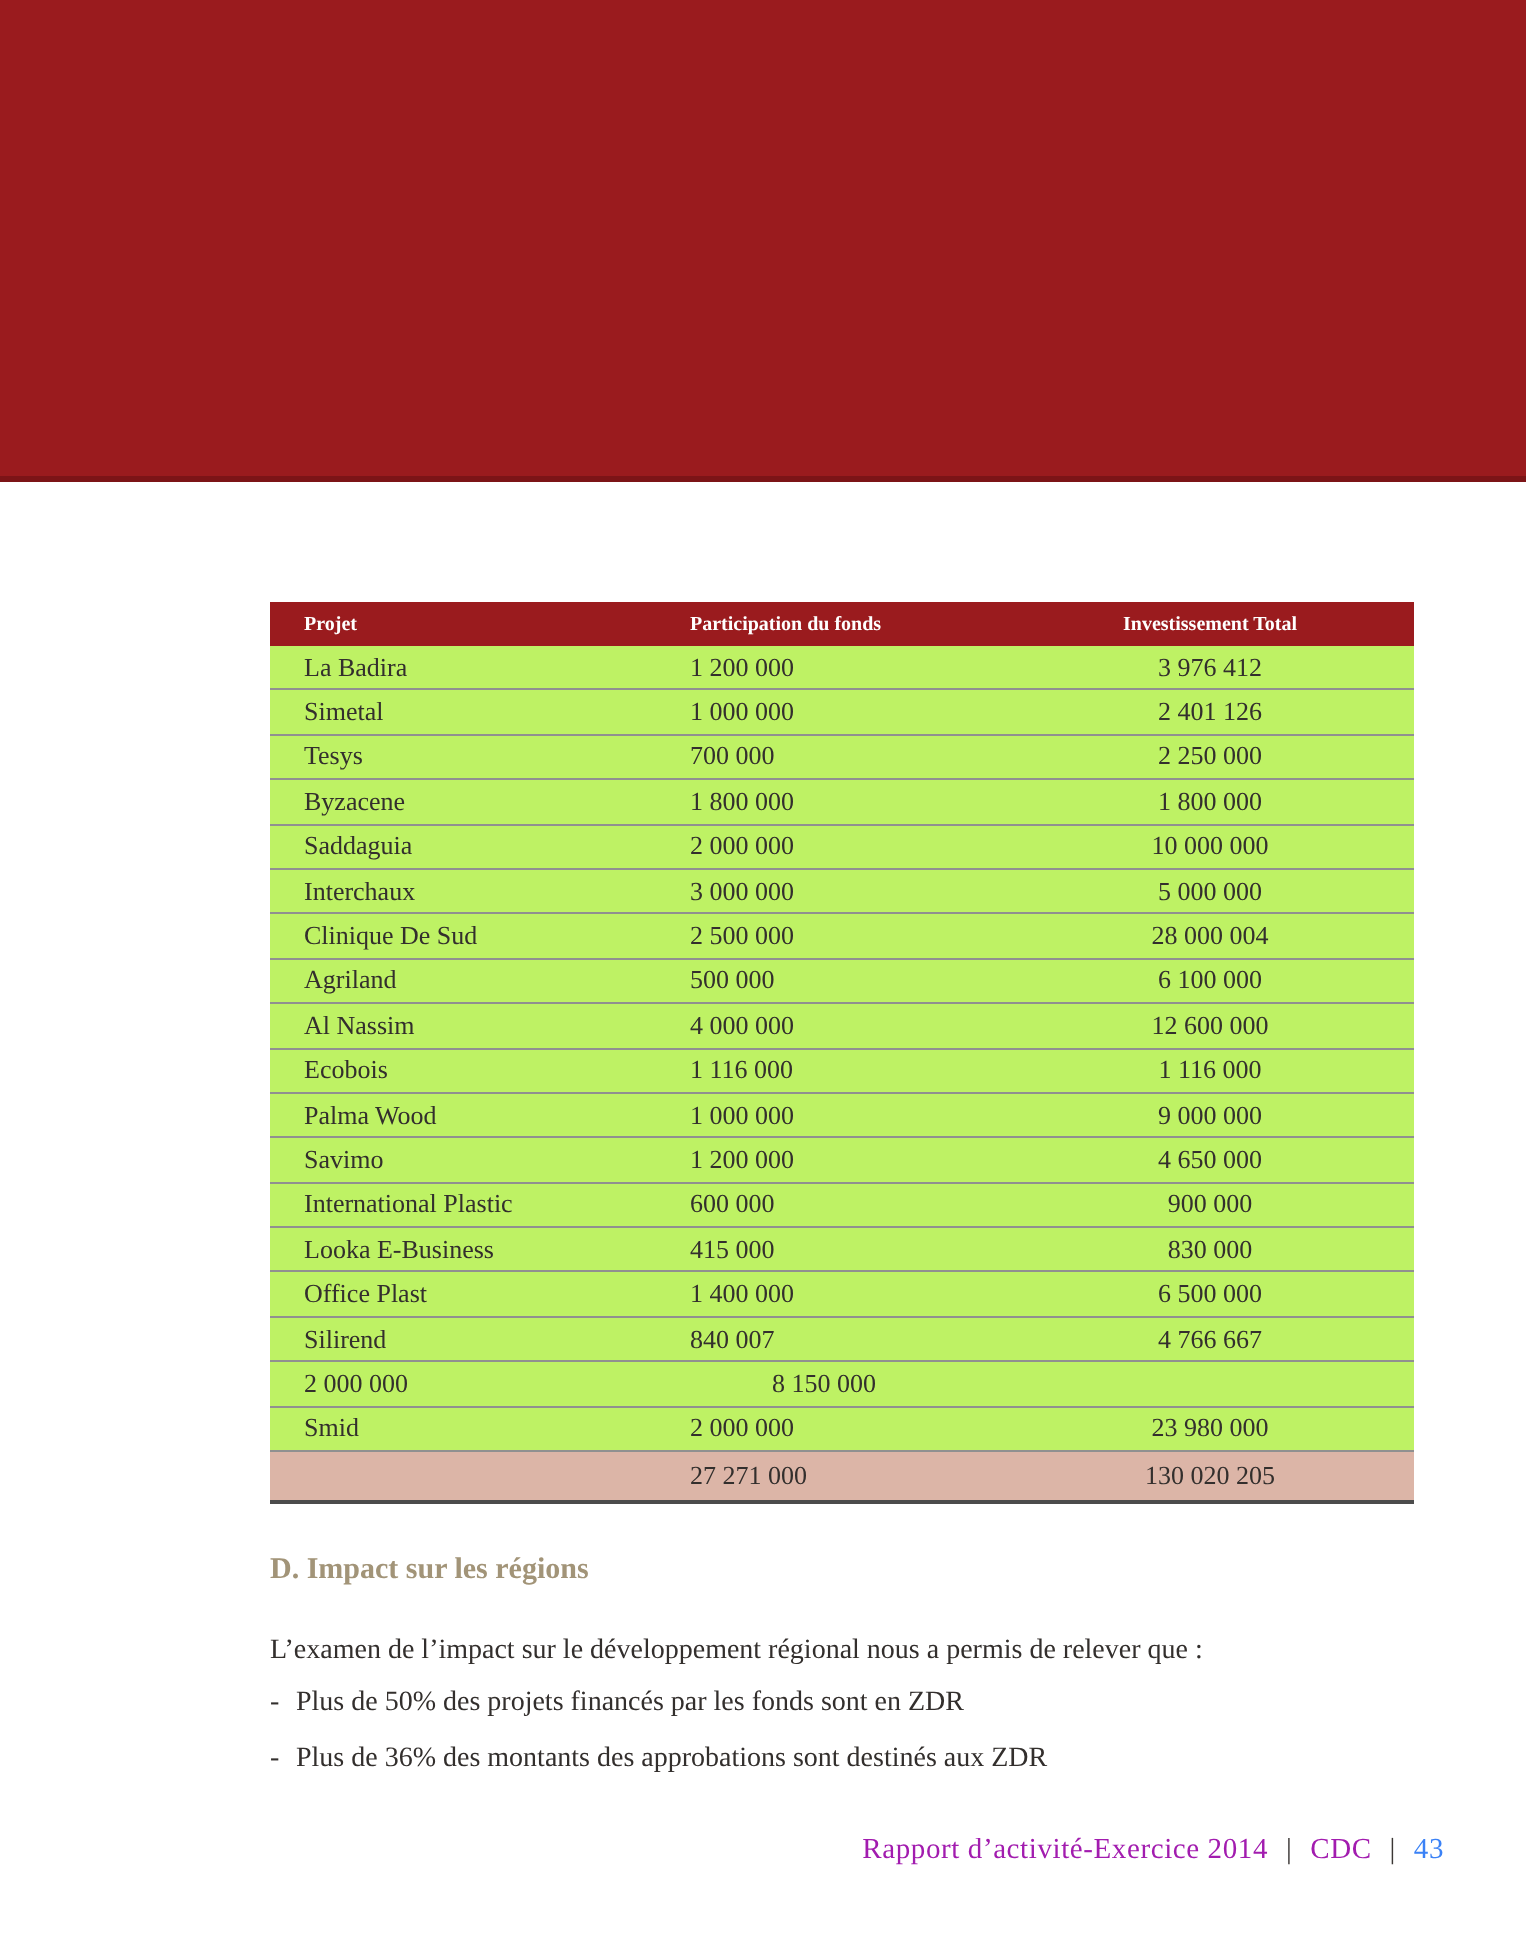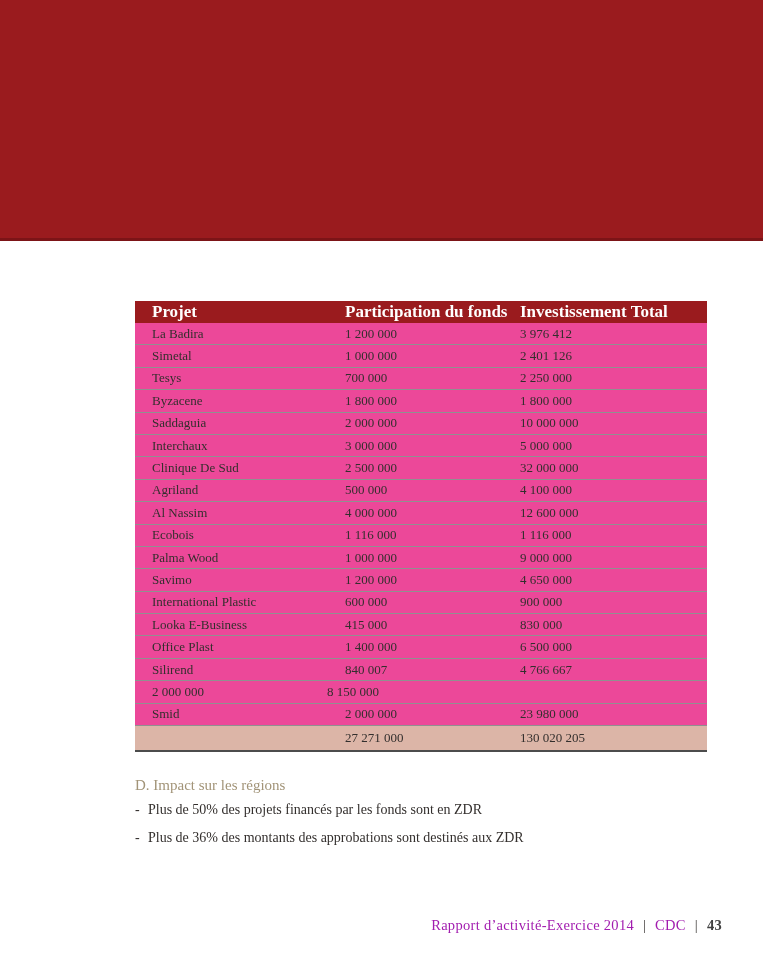--- a/index.html
+++ b/index.html
@@ -37,49 +37,49 @@
     align-items: center;
     box-sizing: border-box;
     padding: 0 17px;
     width: 100%;
   }
   .thead {
     height: 22px;
     background: #9a1b1e;
     color: #ffffff;
     font-weight: bold;
-    font-size: 17px;
+    font-size: 10px;
   }
   .trow {
     height: 22.4px;
     border-bottom: 1.5px solid #909090;
-    background: #ec4899;
+    background: #bef264;
   }
   .total-row {
     height: 26px;
     background: #dcb5a7;
     border-bottom: 2px solid #4c4c4c;
   }
   .c1 { flex: 1; text-align: left; white-space: nowrap; }
   .c2 { width: 175px; text-align: left; white-space: nowrap; }
-  .c3 { width: 170px; text-align: left; white-space: nowrap; }
+  .c3 { width: 170px; text-align: center; white-space: nowrap; }
 
   .section-block {
     position: absolute;
     left: 135px;
     top: 776px;
     width: 590px;
     font-size: 14px;
     line-height: 1.2;
   }
   .section-heading {
     color: #a29478;
     font-size: 15px;
-    margin: 0 0 8px 0;
-    font-weight: normal;
+    margin: 0 0 24px 0;
+    font-weight: bold;
   }
   .section-intro {
     margin: 0 0 9px 0;
     color: #332f2d;
   }
   .bullet-line {
     display: flex;
     margin: 0 0 11px 0;
     color: #332f2d;
   }
@@ -90,21 +90,21 @@
   .footer {
     position: absolute;
     right: 41px;
     top: 917px;
     font-size: 14.5px;
     letter-spacing: 0.3px;
     white-space: nowrap;
   }
   .footer .red-text { color: #a21caf; }
   .footer .sep { color: #3b3735; padding: 0 5px; }
-  .footer .page-num { color: #404040; font-weight: bold; }
+  .footer .page-num { color: #3b82f6; font-weight: normal; }
 </style>
 </head>
 <body>
 
 <div class="page">
 
   <div class="banner"></div>
 
   <div class="projects-table">
     <div class="thead">
@@ -139,26 +139,26 @@
           <span class="c3">10 000 000</span>
         </div>
         <div class="trow">
           <span class="c1">Interchaux</span>
           <span class="c2">3 000 000</span>
           <span class="c3">5 000 000</span>
         </div>
         <div class="trow">
           <span class="c1">Clinique De Sud</span>
           <span class="c2">2 500 000</span>
-          <span class="c3">32 000 000</span>
+          <span class="c3">28 000 004</span>
         </div>
         <div class="trow">
           <span class="c1">Agriland</span>
           <span class="c2">500 000</span>
-          <span class="c3">4 100 000</span>
+          <span class="c3">6 100 000</span>
         </div>
         <div class="trow">
           <span class="c1">Al Nassim</span>
           <span class="c2">4 000 000</span>
           <span class="c3">12 600 000</span>
         </div>
         <div class="trow">
           <span class="c1">Ecobois</span>
           <span class="c2">1 116 000</span>
           <span class="c3">1 116 000</span>
@@ -205,20 +205,21 @@
       </div>
     <div class="total-row">
       <span class="c1"></span>
       <span class="c2">27 271 000</span>
       <span class="c3">130 020 205</span>
     </div>
   </div>
 
   <div class="section-block">
     <h2 class="section-heading">D. Impact sur les régions</h2>
+    <p class="section-intro">L’examen de l’impact sur le développement régional nous a permis de relever que :</p>
     <div class="bullet-line">
       <span class="bullet-dash">-</span>
       <span>Plus de 50% des projets financés par les fonds sont en ZDR</span>
     </div>
     <div class="bullet-line">
       <span class="bullet-dash">-</span>
       <span>Plus de 36% des montants des approbations sont destinés aux ZDR</span>
     </div>
   </div>
 

